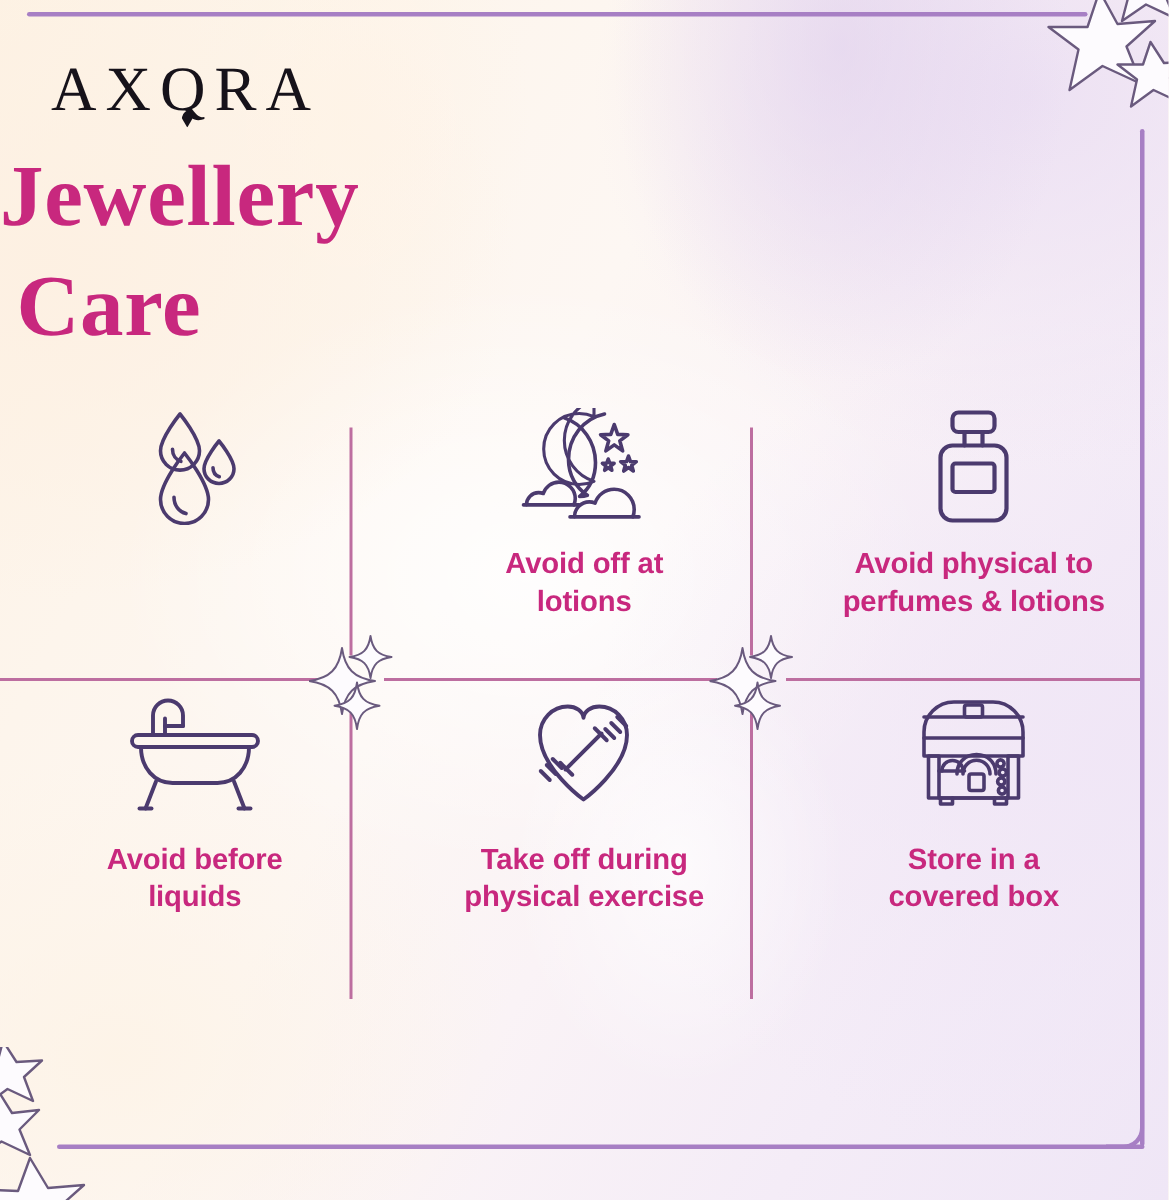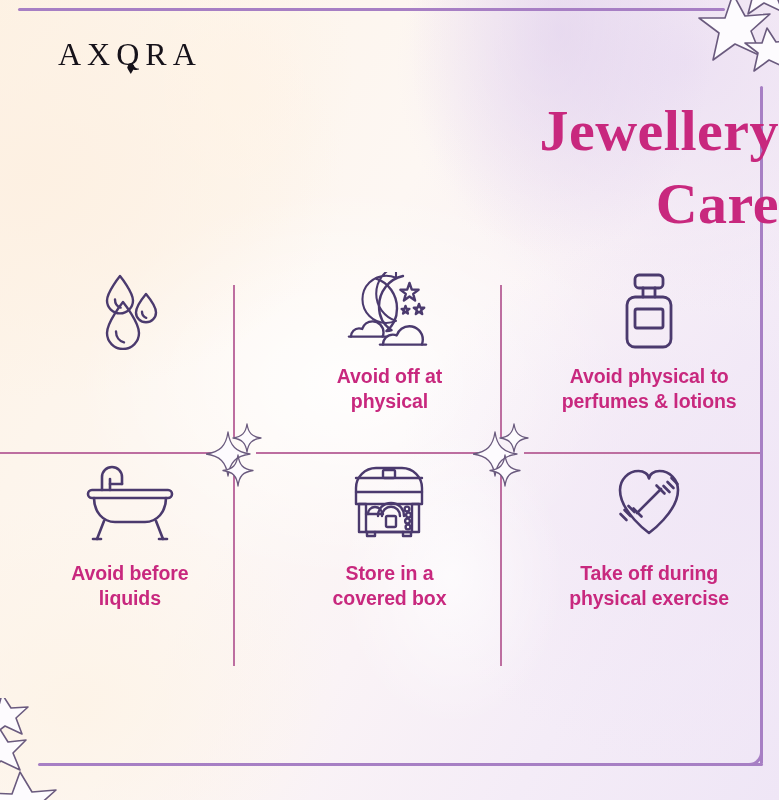--- a/index.html
+++ b/index.html
@@ -54,38 +54,38 @@
 
   
   .corner-stars { position:absolute; }
   .corner-stars.tr { right:-6px; top:-14px; }
   .corner-stars.bl { left:-24px; bottom:-8px; }
 
   
   .logo {
     position:absolute; left:34px; top:36px;
     font-family:"Liberation Serif", serif;
-    font-size:32px; letter-spacing:6px;
+    font-size:42px; letter-spacing:6px;
     color:#16121a; font-weight:400;
-    display:flex; align-items:center;margin-left:24px;
+    display:flex; align-items:center;
   }
   .logo .q-wrap { position:relative; display:inline-block; }
   .logo .q-drop {
     position:absolute; left:50%; bottom:-1px;
     transform:translateX(-50%);
     width:8px; height:11px;
     background:#16121a;
     border-radius:50% 50% 50% 50% / 62% 62% 38% 38%;
     clip-path:polygon(50% 100%, 0% 38%, 22% 0%, 78% 0%, 100% 38%);
   }
 
   
   .title {
     position:absolute; left:0; right:0; top:94px;
-    text-align:right;
+    text-align:left;
     font-family:"Liberation Serif", serif;
     font-weight:700;
     font-size:58px;
     line-height:1.26;
     color:#c8287e;
     letter-spacing:0.5px;
   }
   .title .l2 { display:block;padding-left:11px; }
 
   
@@ -234,21 +234,21 @@
         <path d="M76 32 L77.3 35.7 L81.2 35.8 L78.1 38.2 L79.2 42 L76 39.7 L72.8 42 L73.9 38.2 L70.8 35.8 L74.7 35.7 Z"></path>
         <path d="M62.5 34 L63.5 36.8 L66.4 36.9 L64.1 38.7 L64.9 41.5 L62.5 39.8 L60.1 41.5 L60.9 38.7 L58.6 36.9 L61.5 36.8 Z"></path>
         <path d="M8 64.5 C8 60 11.6 56.4 16 56.4 C17.1 56.4 18.2 56.6 19.2 57 C20.6 52.6 24.7 49.4 29.6 49.4 C35.6 49.4 40.5 54.3 40.5 60.4 C40.5 61.9 40.2 63.3 39.6 64.6"></path>
         <path d="M6 64.6 L43 64.6"></path>
         <path d="M40 72.5 C40 67 44.4 62.6 49.9 62.6 C51.2 62.6 52.5 62.9 53.7 63.4 C55.5 58 60.5 54.2 66.4 54.2 C73.8 54.2 79.8 60.2 79.8 67.6 C79.8 69.3 79.5 70.9 78.9 72.5"></path>
         <path d="M37 72.6 L83 72.6"></path>
       </svg>
     </div>
     <div class="label">
       <span>Avoid off at</span><br>
-      <span>physical</span>
+      <span>lotions</span>
     </div>
   </div>
 
   <div class="cell r1">
     <div class="icon-slot">
       <svg width="66" height="78" viewBox="0 0 66 78" fill="none" stroke="#4b3a6e" stroke-width="2.8" stroke-linecap="round" stroke-linejoin="round">
         <rect x="19" y="3" width="28" height="13" rx="4"></rect>
         <path d="M27 16 L27 25"></path>
         <path d="M39 16 L39 25"></path>
         <rect x="11" y="25" width="44" height="50" rx="8"></rect>
@@ -271,20 +271,41 @@
         <path d="M14 38 C14 52 23 62 35 62 L65 62 C77 62 86 52 86 38"></path>
         <path d="M24 61 L17 79"></path>
         <path d="M76 61 L83 79"></path>
         <path d="M13 79 L21 79"></path>
         <path d="M79 79 L87 79"></path>
       </svg>
     </div>
     <div class="label">
       <span>Avoid before</span><br>
       <span>liquids</span>
+    </div>
+  </div>
+
+  <div class="cell r2">
+    <div class="icon-slot">
+      <svg width="92" height="84" viewBox="0 0 92 84" fill="none" stroke="#4b3a6e" stroke-width="2.6" stroke-linecap="round" stroke-linejoin="round">
+        <path d="M46 73 C46 73 17 52 17 30 C17 19.5 25.3 11 35.5 11 C41 11 45.5 14 46 18.5 C46.5 14 51 11 56.5 11 C66.7 11 75 19.5 75 30 C75 52 46 73 46 73 Z"></path>
+        <path d="M34 53 L58 29"></path>
+        <path d="M25.5 46 L31.5 52"></path>
+        <path d="M21.5 50 L27.5 56"></path>
+        <path d="M17.5 54 L23.5 60"></path>
+        <path d="M60.5 26 L66.5 32"></path>
+        <path d="M64.5 22 L70.5 28"></path>
+        <path d="M68.5 18 L74.5 24"></path>
+        <path d="M30.5 48.5 L38.5 56.5"></path>
+        <path d="M53.5 25.5 L61.5 33.5"></path>
+      </svg>
+    </div>
+    <div class="label">
+      <span>Take off during</span><br>
+      <span>physical exercise</span>
     </div>
   </div>
 
   <div class="cell r2">
     <div class="icon-slot">
       <svg width="88" height="84" viewBox="0 0 88 84" fill="none" stroke="#4b3a6e" stroke-width="2.4" stroke-linecap="round" stroke-linejoin="round">
         <path d="M11 28 C11 17 20 8 31 8 L57 8 C68 8 77 17 77 28 L77 32 L11 32 Z"></path>
         <path d="M11 18 L77 18"></path>
         <rect x="38" y="10" width="12" height="8" rx="1.5"></rect>
         <path d="M11 32 L11 44 L21 44 L21 72 L67 72 L67 44 L77 44 L77 32"></path>
@@ -301,34 +322,13 @@
         <path d="M22 72 L22 76 L30 76 L30 72"></path>
         <path d="M58 72 L58 76 L66 76 L66 72"></path>
       </svg>
     </div>
     <div class="label">
       <span>Store in a</span><br>
       <span>covered box</span>
     </div>
   </div>
 
-  <div class="cell r2">
-    <div class="icon-slot">
-      <svg width="92" height="84" viewBox="0 0 92 84" fill="none" stroke="#4b3a6e" stroke-width="2.6" stroke-linecap="round" stroke-linejoin="round">
-        <path d="M46 73 C46 73 17 52 17 30 C17 19.5 25.3 11 35.5 11 C41 11 45.5 14 46 18.5 C46.5 14 51 11 56.5 11 C66.7 11 75 19.5 75 30 C75 52 46 73 46 73 Z"></path>
-        <path d="M34 53 L58 29"></path>
-        <path d="M25.5 46 L31.5 52"></path>
-        <path d="M21.5 50 L27.5 56"></path>
-        <path d="M17.5 54 L23.5 60"></path>
-        <path d="M60.5 26 L66.5 32"></path>
-        <path d="M64.5 22 L70.5 28"></path>
-        <path d="M68.5 18 L74.5 24"></path>
-        <path d="M30.5 48.5 L38.5 56.5"></path>
-        <path d="M53.5 25.5 L61.5 33.5"></path>
-      </svg>
-    </div>
-    <div class="label">
-      <span>Take off during</span><br>
-      <span>physical exercise</span>
-    </div>
-  </div>
-
 </div>
 
 </body></html>

